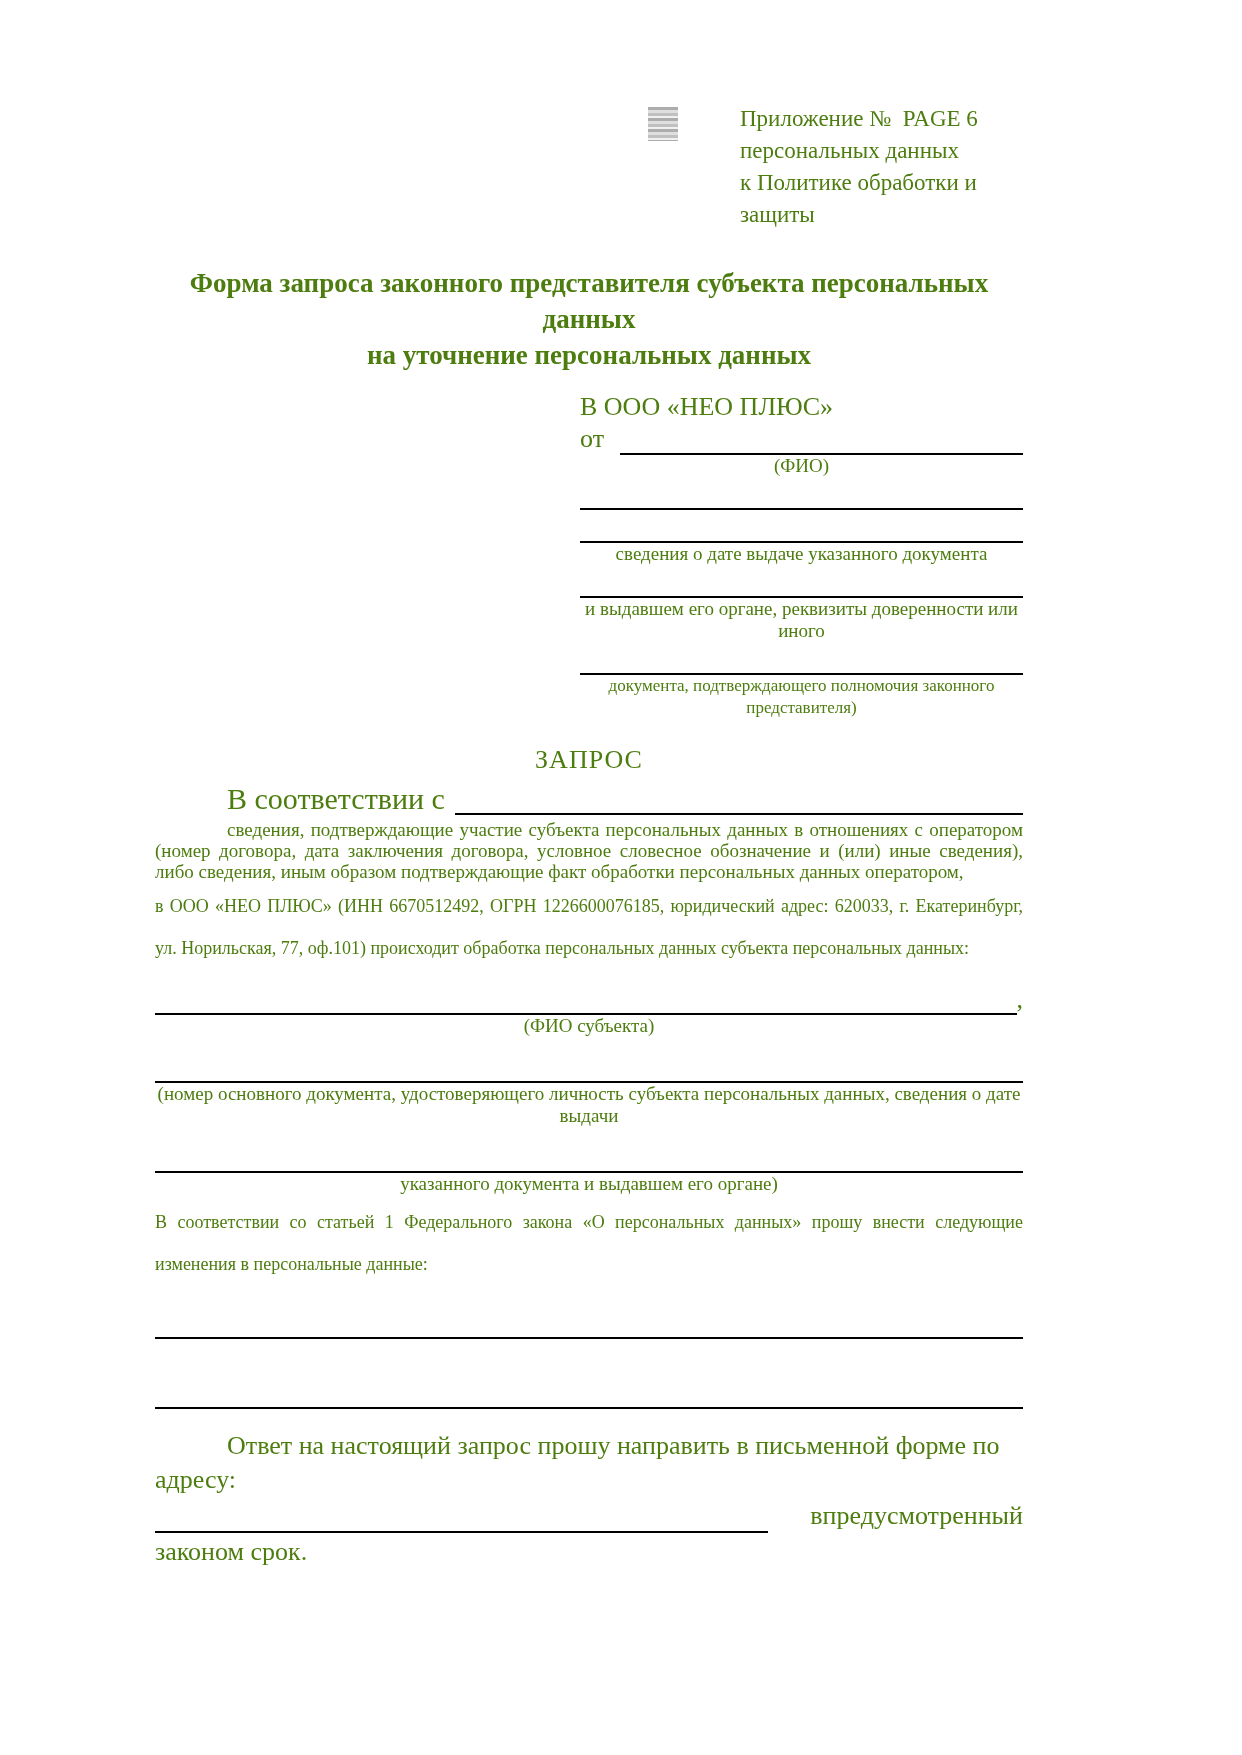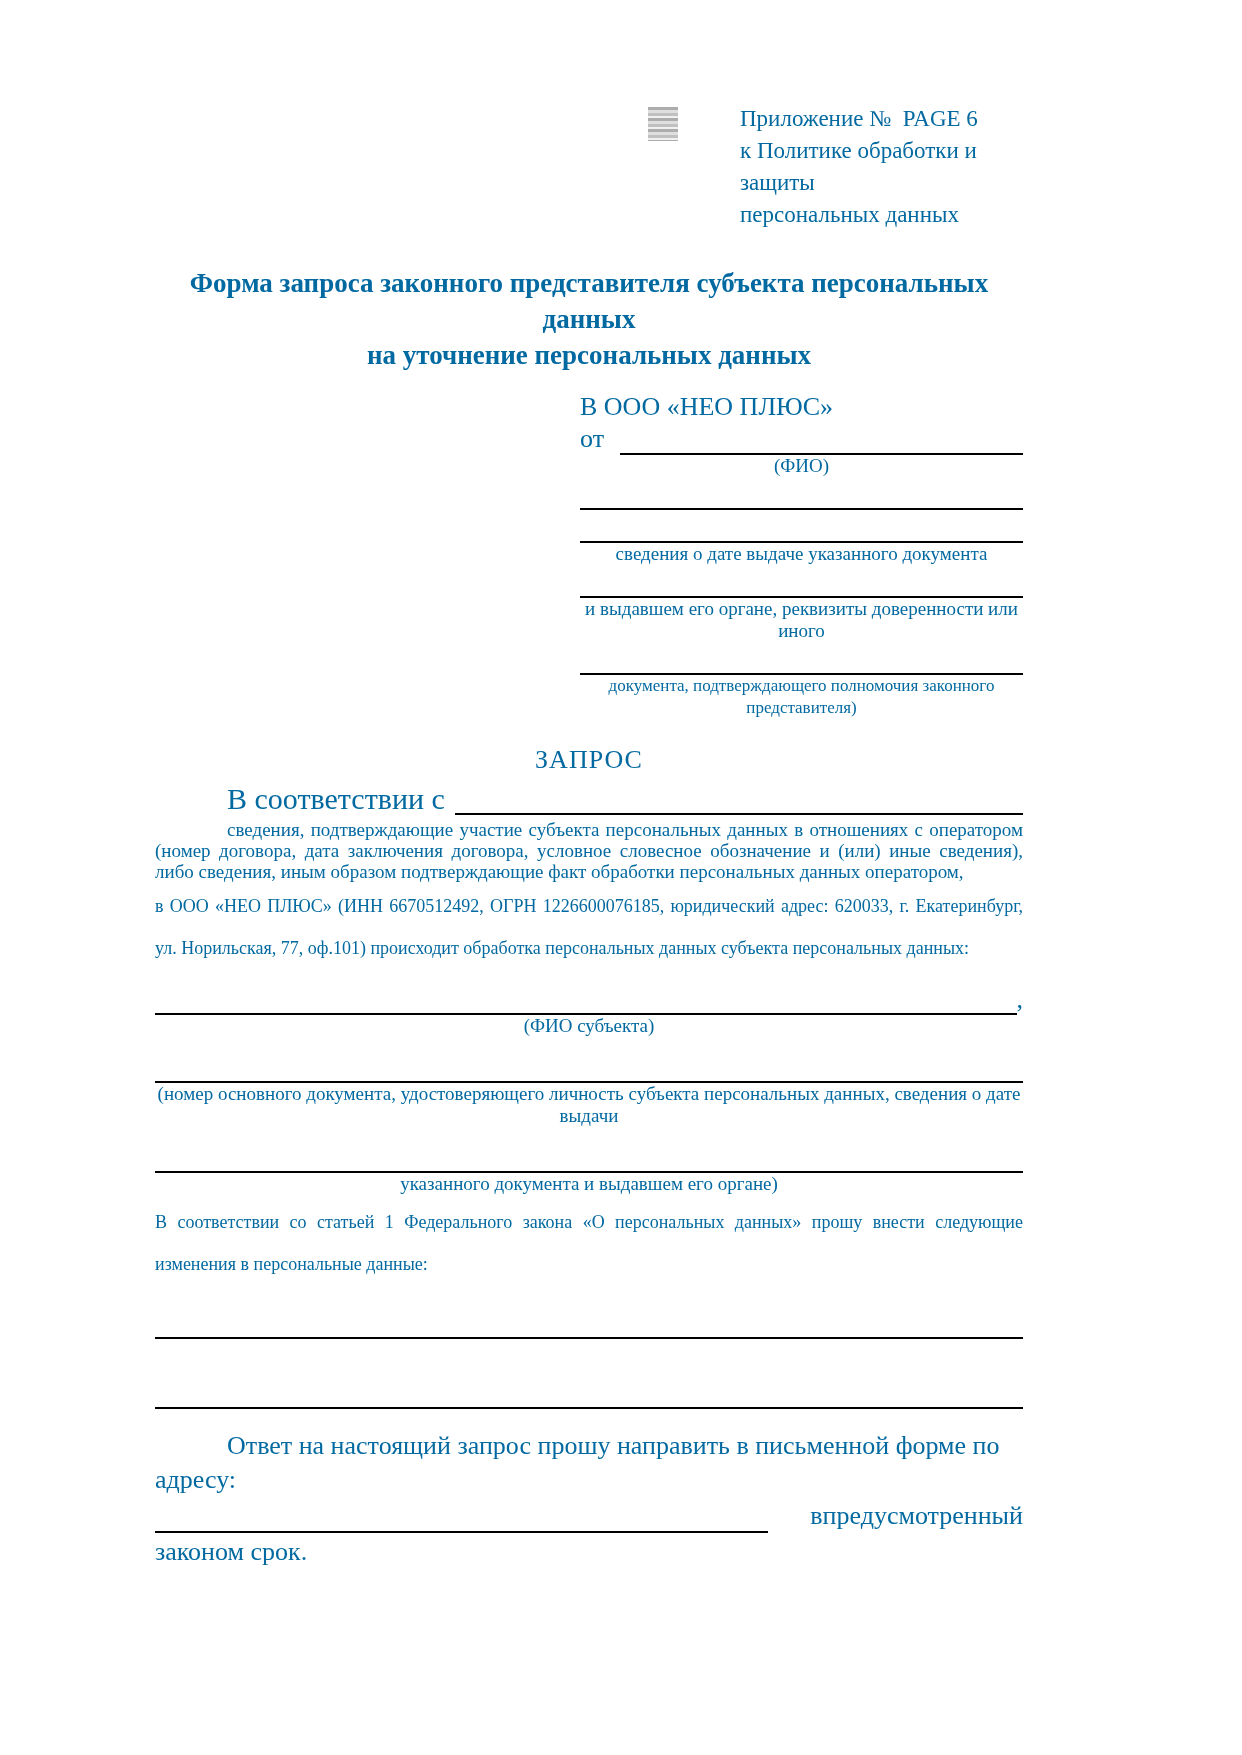--- a/index.html
+++ b/index.html
@@ -1,21 +1,21 @@
 <!DOCTYPE html>
 <html lang="ru"><head>
 <meta charset="utf-8">
 <style>
   html,body{margin:0;padding:0;background:#ffffff;}
   .page{
     position:relative;
     width:1242px;height:1578px;
     background:#ffffff;
     font-family:"Liberation Serif","DejaVu Serif",serif;
-    color:#0369a1;
+    color:#4d7c0f;
     overflow:hidden;
   }
   .content{position:absolute;left:155px;top:0;width:868px;}
   .pre{white-space:pre-wrap;}
 
   
   .hdr{margin-left:585px;margin-top:103px;font-size:23px;line-height:32px;}
 
   
   .smudge{
@@ -70,22 +70,22 @@
 <body>
 
 <div class="page">
 
   <div class="smudge"></div>
 
   <div class="content">
 
     <div class="hdr">
       <div class="pre">Приложение №  PAGE 6</div>
+      <div>персональных данных</div>
       <div>к Политике обработки и защиты</div>
-      <div>персональных данных</div>
     </div>
 
     <div class="title">
       <div>Форма запроса законного представителя субъекта персональных данных</div>
       <div>на уточнение персональных данных</div>
     </div>
 
     <div class="addr">
       <div>В ООО «НЕО ПЛЮС»</div>
       <div class="row">

